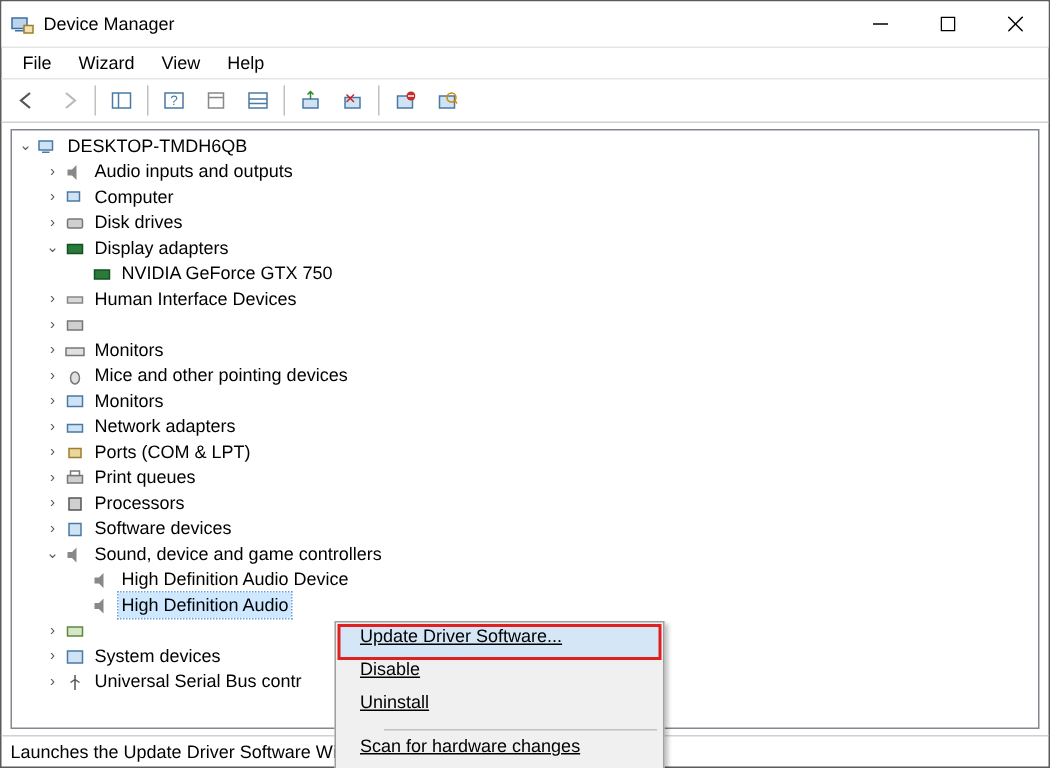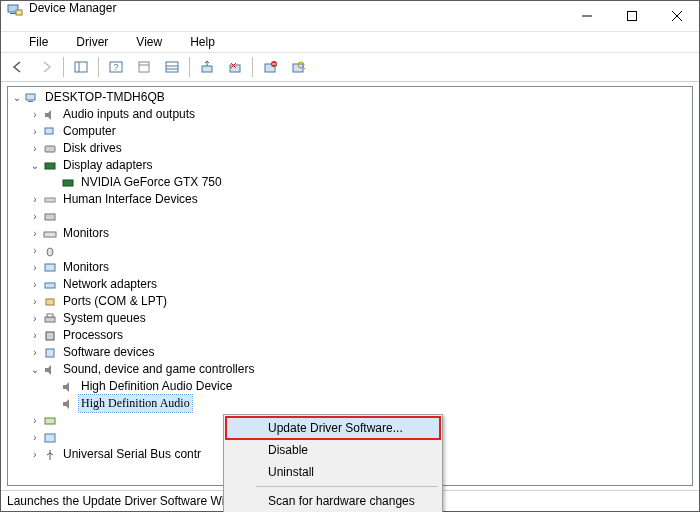--- a/index.html
+++ b/index.html
@@ -19,20 +19,21 @@
   border: 1px solid #5a5a5a;
   display: flex;
   flex-direction: column;
   background: #fff;
   position: relative;
 }
 .titlebar {
   height: 30px;
   background: #fff;
   display: flex;
+  align-items: center;
   padding-left: 6px;
 }
 .titlebar .icon {
   width: 16px;
   height: 16px;
   margin-right: 6px;
   display: flex;
   align-items: center;
   justify-content: center;
 }
@@ -48,24 +49,24 @@
   height: 30px;
   display: flex;
   align-items: center;
   justify-content: center;
   font-family: inherit;
 }
 .menubar {
   height: 20px;
   display: flex;
   align-items: center;
-  padding-left: 20px;
+  padding-left: 6px;
   border-top: 1px solid #e5e5e5;
   border-bottom: 1px solid #e5e5e5;
-  gap: 12px;
+  gap: 2px;
 }
 .menubar .menu-item {
   padding: 2px 8px;
 }
 .toolbar {
   height: 28px;
   display: flex;
   align-items: center;
   padding-left: 4px;
   border-bottom: 1px solid #d0d0d0;
@@ -126,21 +127,20 @@
   display: flex;
   align-items: center;
   justify-content: center;
 }
 .nlabel {
   padding: 0 2px;
 }
 .nlabel.sel {
   background: #cde8ff;
   outline: 1px dotted #66a0d8;
-  font-family: Liberation Serif, serif;
 }
 .ind-1 { padding-left: 0px; }
 .ind-2 { padding-left: 18px; }
 .ind-3 { padding-left: 36px; }
 .statusbar {
   height: 20px;
   border-top: 1px solid #d0d0d0;
   display: flex;
   align-items: center;
   padding-left: 6px;
@@ -154,23 +154,24 @@
   width: 214px;
   background: #f0f0f0;
   border: 1px solid #a0a0a0;
   box-shadow: 2px 2px 3px rgba(0,0,0,0.25);
   padding: 2px;
   z-index: 50;
 }
 .ctx-item {
   height: 22px;
   display: flex;
-  align-items: center;
-  padding-left: 42px;
+  align-items: flex-start;
+  padding-left: 14px;
   position: relative;
+  text-decoration: underline;
 }
 .ctx-item.hl {
   background: #d5e7f7;
 }
 .ctx-item.hl.boxed {
   outline: 2px solid #e02020;
   outline-offset: -1px;
 }
 .ctx-sep {
   height: 1px;
@@ -208,21 +209,21 @@
         <svg width="10" height="10">
             <line x1="0" y1="0" x2="10" y2="10" stroke="#000"></line>
             <line x1="10" y1="0" x2="0" y2="10" stroke="#000"></line>
           </svg>
       </div>
     </div>
   </div>
 
   <div class="menubar">
     <span class="menu-item">File</span>
-    <span class="menu-item">Driver</span>
+    <span class="menu-item">Wizard</span>
     <span class="menu-item">View</span>
     <span class="menu-item">Help</span>
   </div>
 
   <div class="toolbar">
     <div class="tbtn">
         <svg width="14" height="14">
           <path d="M9 2 L3 7 L9 12" fill="none" stroke="#555" stroke-width="1.5"></path>
         </svg>
       </div>
@@ -383,20 +384,21 @@
           <span class="nlabel">Monitors</span>
         </div>
 
         <div class="node ind-2">
           <span class="exp">›</span>
           <span class="nicon">
               <svg width="14" height="14">
                 <ellipse cx="7" cy="8" rx="3" ry="4" fill="#e0e0e0" stroke="#777"></ellipse>
               </svg>
             </span>
+          <span class="nlabel">Mice and other pointing devices</span>
         </div>
 
         <div class="node ind-2">
           <span class="exp">›</span>
           <span class="nicon">
               <svg width="14" height="14">
                 <rect x="2" y="3" width="10" height="7" fill="#cfe3f5" stroke="#4a79a5"></rect>
               </svg>
             </span>
           <span class="nlabel">Monitors</span>
@@ -423,21 +425,21 @@
         </div>
 
         <div class="node ind-2">
           <span class="exp">›</span>
           <span class="nicon">
               <svg width="14" height="14">
                 <rect x="2" y="5" width="10" height="5" fill="#d0d0d0" stroke="#777"></rect>
                 <rect x="4" y="2" width="6" height="3" fill="#fff" stroke="#777"></rect>
               </svg>
             </span>
-          <span class="nlabel">System queues</span>
+          <span class="nlabel">Print queues</span>
         </div>
 
         <div class="node ind-2">
           <span class="exp">›</span>
           <span class="nicon">
               <svg width="14" height="14">
                 <rect x="3" y="3" width="8" height="8" fill="#d0d0d0" stroke="#555"></rect>
               </svg>
             </span>
           <span class="nlabel">Processors</span>
@@ -493,20 +495,21 @@
             </span>
         </div>
 
         <div class="node ind-2">
           <span class="exp">›</span>
           <span class="nicon">
               <svg width="14" height="14">
                 <rect x="2" y="3" width="10" height="8" fill="#cfe3f5" stroke="#4a79a5"></rect>
               </svg>
             </span>
+          <span class="nlabel">System devices</span>
         </div>
 
         <div class="node ind-2">
           <span class="exp">›</span>
           <span class="nicon">
               <svg width="14" height="14">
                 <path d="M7 2 L7 12 M7 5 L4 7 M7 5 L10 7" stroke="#555" fill="none"></path>
               </svg>
             </span>
           <span class="nlabel" title="Universal Serial Bus controllers">Universal Serial Bus contr</span>

